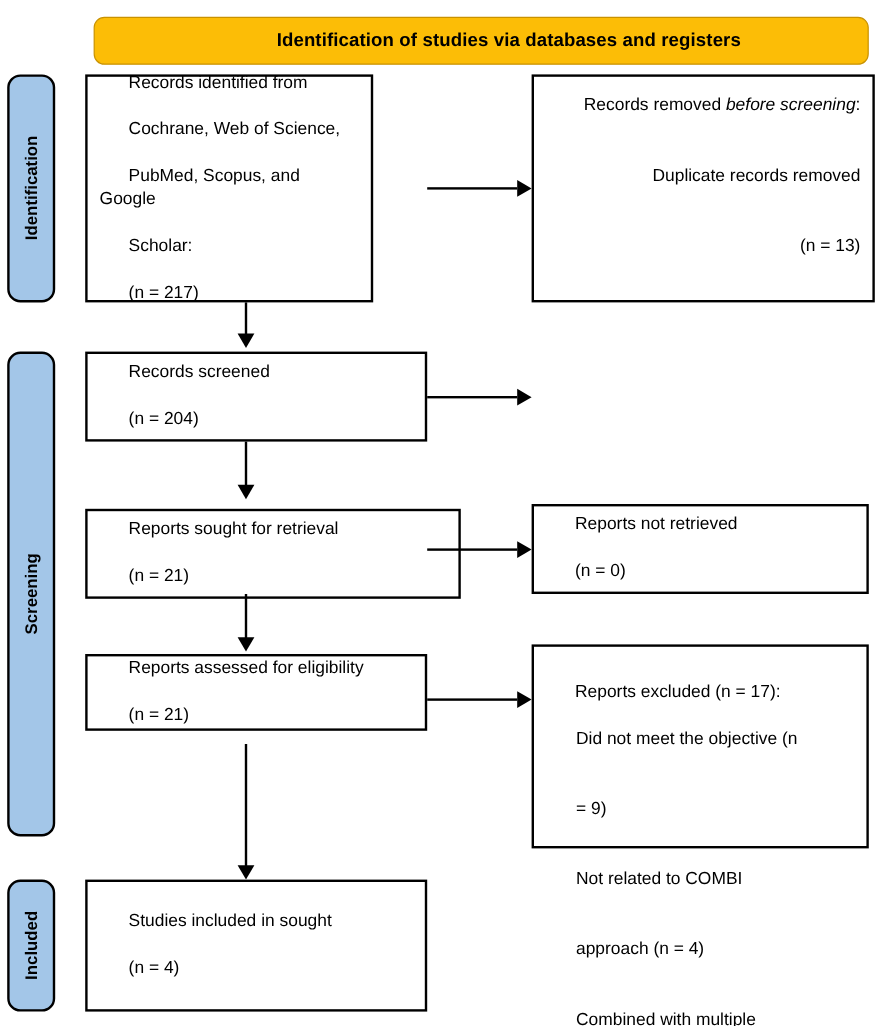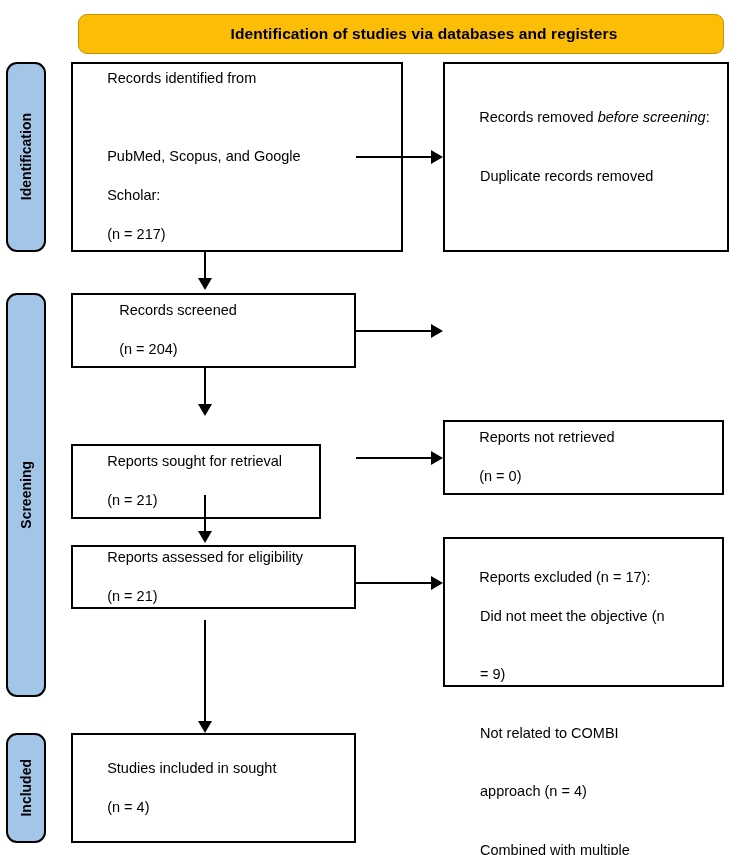--- a/index.html
+++ b/index.html
@@ -123,58 +123,59 @@
   </div>
 
   <div class="stage-label" style="left:6px; top:293px; width:40px; height:404px;">
     <span>Screening</span>
   </div>
 
   <div class="stage-label" style="left:6px; top:733px; width:40px; height:110px;">
     <span>Included</span>
   </div>
 
-  <div class="flow-box" style="left:71px; top:62px; width:332px; height:190px;">
+  <div class="flow-box" style="left:71px; top:62px; width:240px; height:190px;">
     <div class="box-text">
       <span>Records identified from</span><br>
-      <br>
+      <span>Cochrane, Web of Science,</span><br>
       <span>PubMed, Scopus, and Google</span><br>
       <span>Scholar:</span><br>
       <span>(n = 217)</span>
     </div>
   </div>
 
-  <div class="flow-box" style="left:443px; top:62px; width:286px; height:190px;">
+  <div class="flow-box" style="left:443px; top:62px; width:286px; height:190px;text-align:right;">
     <div class="box-text">
       <span>Records removed </span><span class="ital">before screening</span><span>:</span><br>
       <span class="indent">Duplicate records removed</span>
+      <span class="indent">(n = 13)</span>
     </div>
   </div>
 
   <div class="h-line" style="left:356px; top:156px; width:75px;"></div>
   <div class="arrow-right" style="left:431px; top:150px;"></div>
 
   <div class="v-line" style="left:204px; top:252px; height:28px;"></div>
   <div class="arrow-down" style="left:198px; top:278px;"></div>
 
-  <div class="flow-box" style="left:71px; top:293px; width:285px; height:75px;padding-left:12px;">
+  <div class="flow-box" style="left:71px; top:293px; width:285px; height:75px;">
     <div class="box-text">
       <span>Records screened</span><br>
       <span>(n = 204)</span>
     </div>
   </div>
 
 
   <div class="h-line" style="left:356px; top:330px; width:75px;"></div>
   <div class="arrow-right" style="left:431px; top:324px;"></div>
 
   <div class="v-line" style="left:204px; top:368px; height:38px;"></div>
   <div class="arrow-down" style="left:198px; top:404px;"></div>
 
-  <div class="flow-box" style="left:71px; top:444px; width:250px; height:75px;">
+  <div class="flow-box" style="left:71px; top:424px; width:313px; height:75px;">
     <div class="box-text">
       <span>Reports sought for retrieval</span><br>
       <span>(n = 21)</span>
     </div>
   </div>
 
   <div class="flow-box" style="left:443px; top:420px; width:281px; height:75px;">
     <div class="box-text">
       <span>Reports not retrieved</span><br>
       <span>(n = 0)</span>
@@ -187,21 +188,21 @@
   <div class="v-line" style="left:204px; top:495px; height:38px;"></div>
   <div class="arrow-down" style="left:198px; top:531px;"></div>
 
   <div class="flow-box" style="left:71px; top:545px; width:285px; height:64px;">
     <div class="box-text">
       <span>Reports assessed for eligibility</span><br>
       <span>(n = 21)</span>
     </div>
   </div>
 
-  <div class="flow-box top-aligned" style="left:443px; top:537px; width:281px; height:150px;">
+  <div class="flow-box top-aligned" style="left:443px; top:537px; width:281px; height:170px;">
     <div class="box-text">
       <span>Reports excluded (n = 17):</span>
       <span class="indent">Did not meet the objective (n</span>
       <span class="indent">= 9)</span>
       <span class="indent">Not related to COMBI</span>
       <span class="indent">approach (n = 4)</span>
       <span class="indent">Combined with multiple</span>
       
       
     </div>

